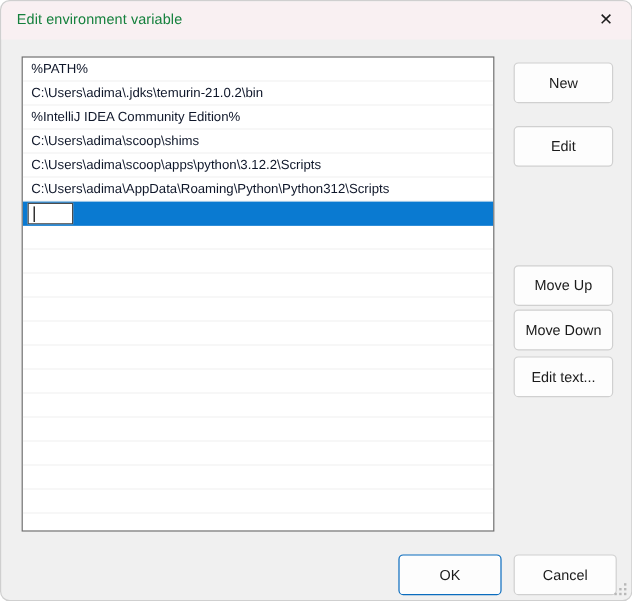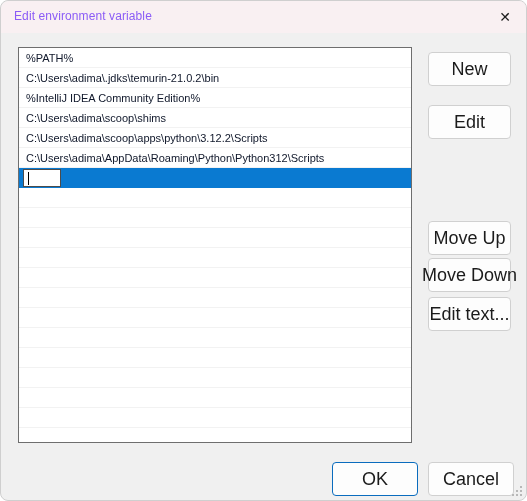--- a/index.html
+++ b/index.html
@@ -31,21 +31,21 @@
     height: 32px;
     background: #f9f0f2;
     border-top-left-radius: 8px;
     border-top-right-radius: 8px;
   }
   #title-text {
     position: absolute;
     left: 13px;
     top: 8px;
     font-size: 12px;
-    color: #8b5cf6;
+    color: #15803d;
     letter-spacing: 0.1px;
     white-space: nowrap;
   }
   #close-button {
     position: absolute;
     right: 0; top: 0;
     width: 46px;
     height: 31px;
     display: flex;
     align-items: center;
@@ -111,21 +111,21 @@
     background: #000000;
   }
 
   
   .btn {
     box-sizing: border-box;
     background: #fdfdfd;
     border: 1px solid #d0d0d0;
     border-radius: 4px;
     font-family: "Liberation Sans", sans-serif;
-    font-size: 18px;
+    font-size: 12px;
     color: #1b1b1b;
     display: flex;
     align-items: center;
     justify-content: center;
     cursor: default;
     padding: 16px;
     white-space: nowrap;
   }
 
   .side-btn {

